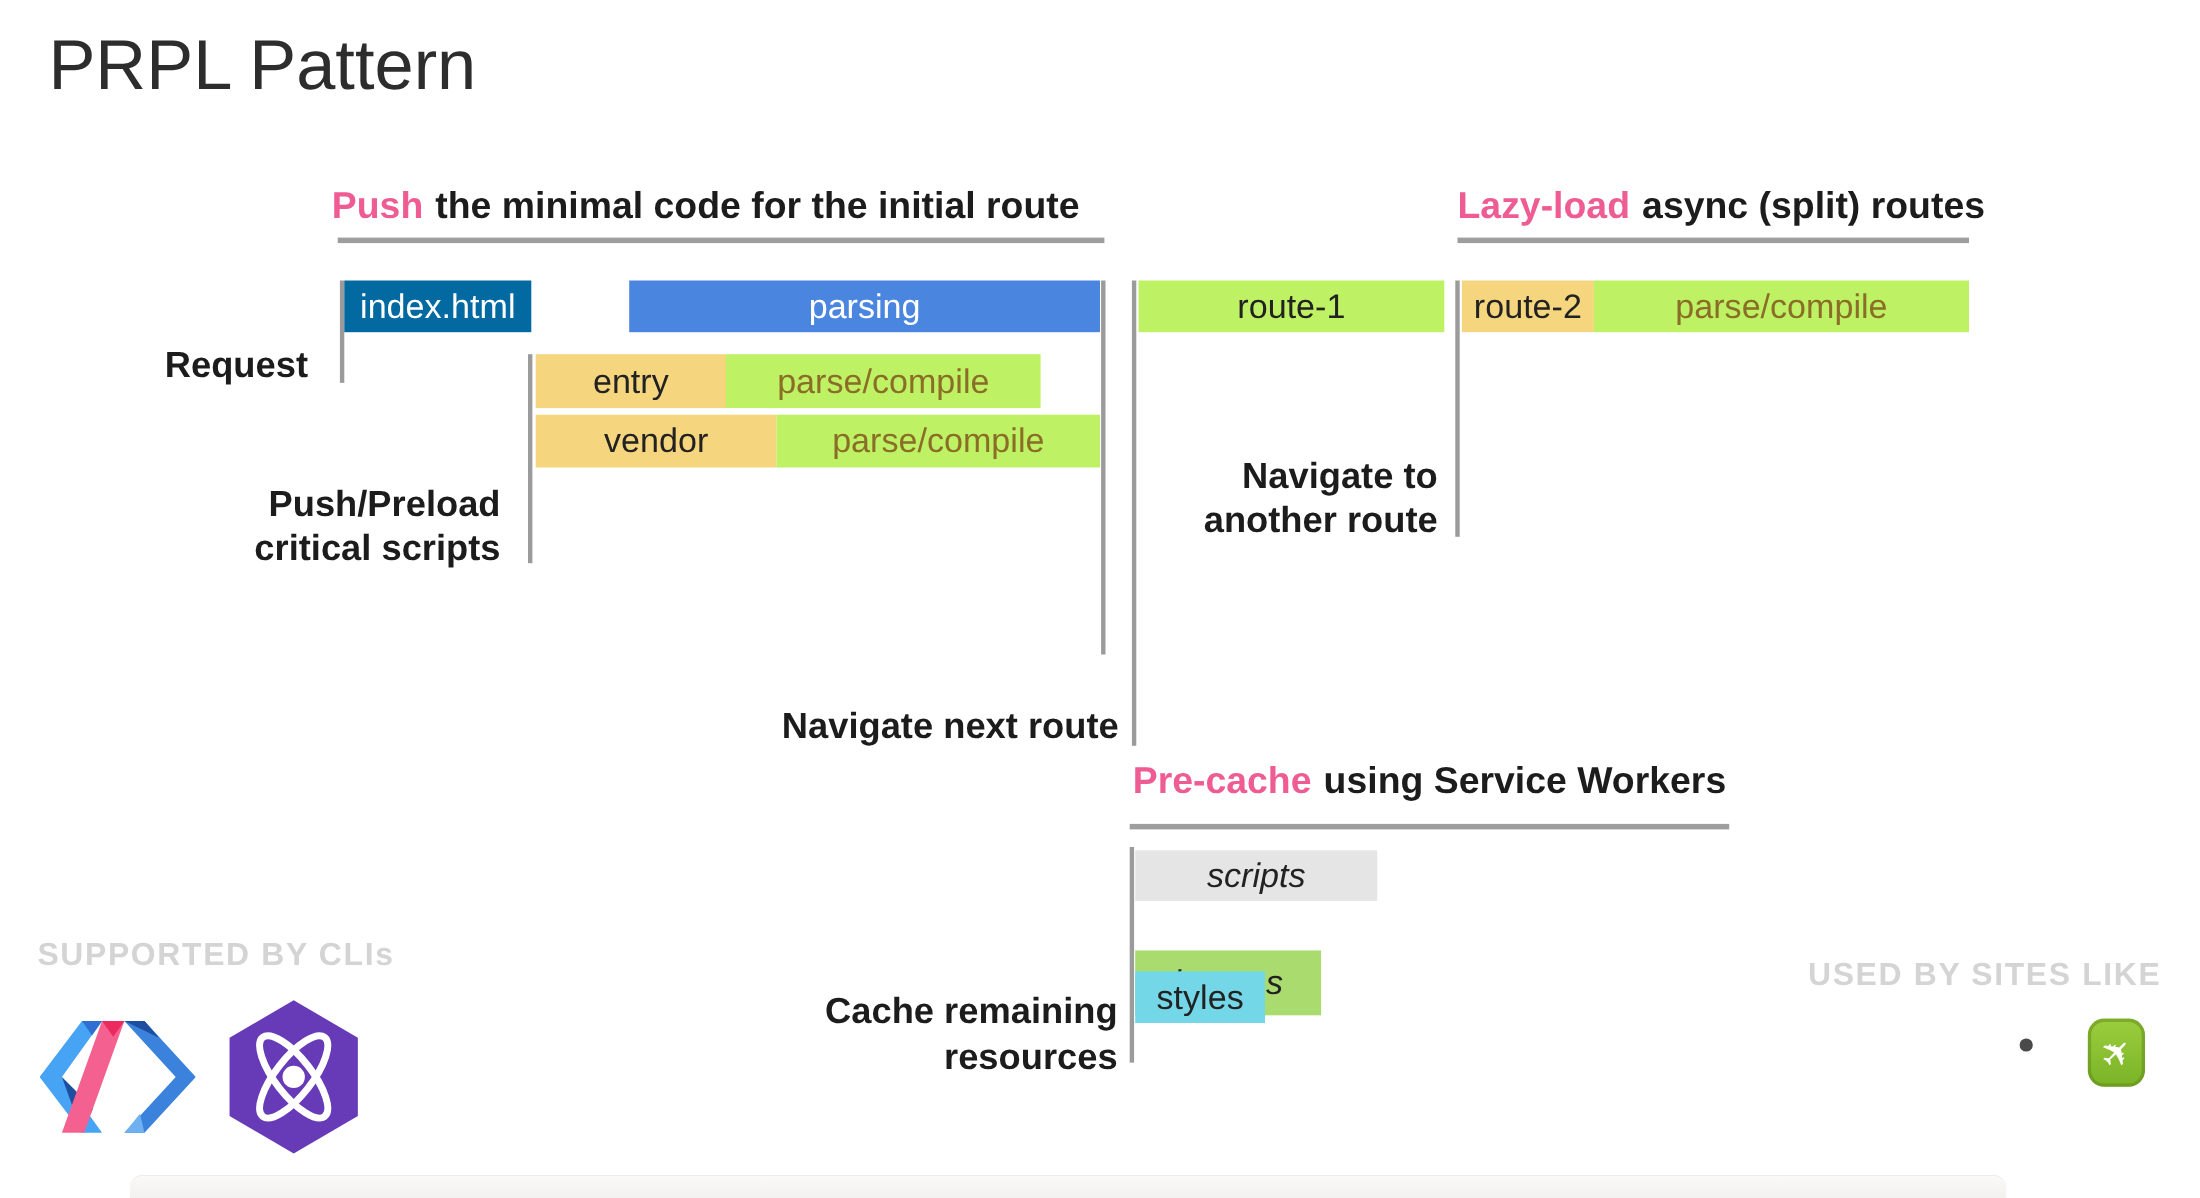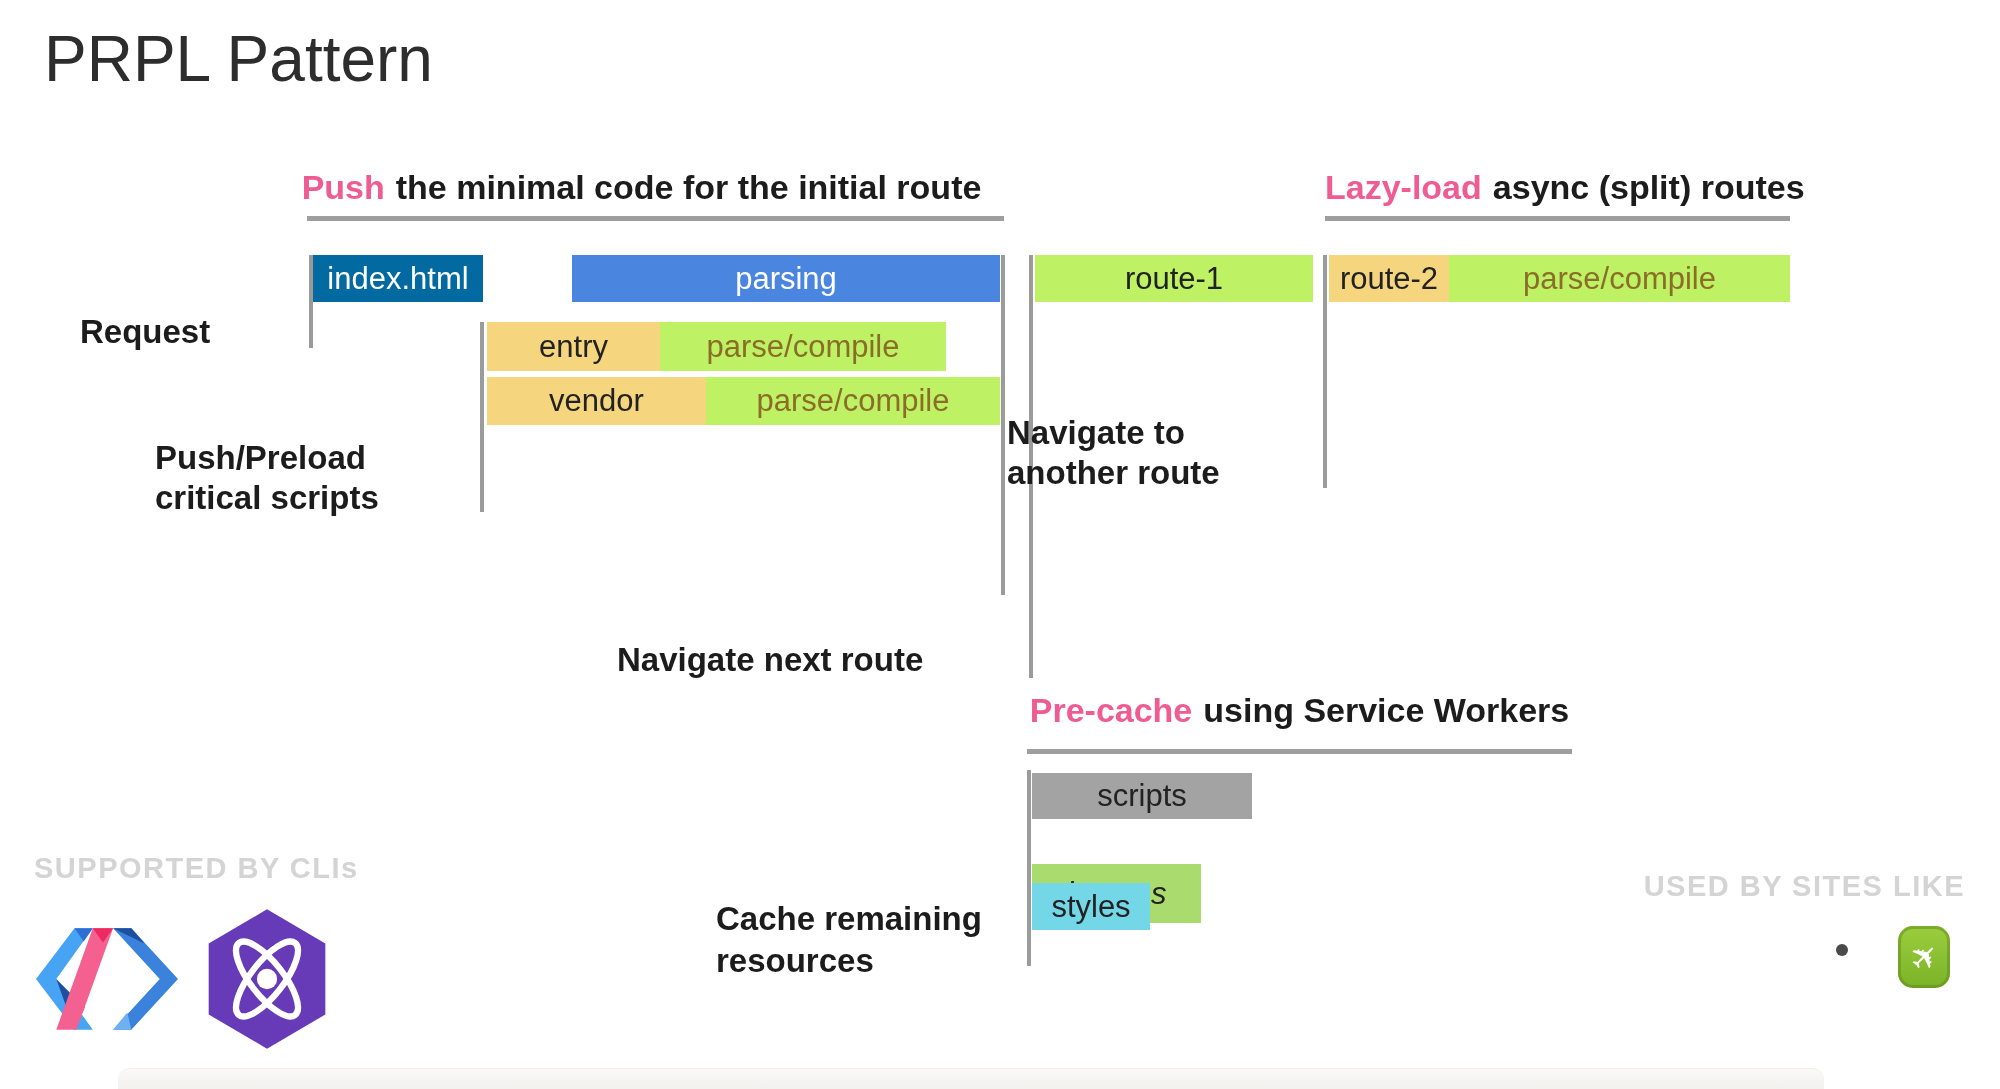--- a/index.html
+++ b/index.html
@@ -11,24 +11,24 @@
   .rule{position:absolute;height:5px;background:#9e9e9e;}
   .vline{position:absolute;width:4px;background:#9b9b9b;}
   .bar{position:absolute;display:flex;align-items:center;justify-content:center;
        font-size:31px;color:#222;white-space:nowrap;}
   .bar.white{color:#ffffff;}
   .bar.brown{color:#8a6d26;}
   .c-lightblue{background:#0369a1;}
   .c-blue{background:#4a86df;}
   .c-tan{background:#f5d57e;}
   .c-orange{background:#bef264;}
-  .c-khaki{background:#a3a3a3;}
+  .c-khaki{background:#e5e5e5;font-style:italic;}
   .c-green{background:#a9db6e;}
   .c-cyan{background:#74d7e8;}
-  .lbl{position:absolute;font-size:33px;font-weight:bold;color:#1c1c1c;text-align:left;
+  .lbl{position:absolute;font-size:33px;font-weight:bold;color:#1c1c1c;text-align:right;
        line-height:40px;white-space:nowrap;}
   .lbl .hl{color:#ee5c93;margin-right:10px;}
   .caption{position:absolute;font-size:29px;font-weight:bold;color:#d4d4d4;letter-spacing:1.5px;white-space:nowrap;}
   .logo{position:absolute;}
   .wego{position:absolute;left:1706px;top:930px;width:260px;height:130px;}
   .wego-text{position:absolute;left:0;top:0;font-size:76px;line-height:1;font-weight:bold;
              color:#4a4a4a;letter-spacing:-2px;}
   .wego-dot{position:absolute;left:130px;top:14px;width:12px;height:12px;border-radius:50%;background:#4a4a4a;}
   .wego-badge{position:absolute;left:192px;top:-4px;width:52px;height:62px;border-radius:15px;
               background:linear-gradient(#9bce3e,#7ab327);

